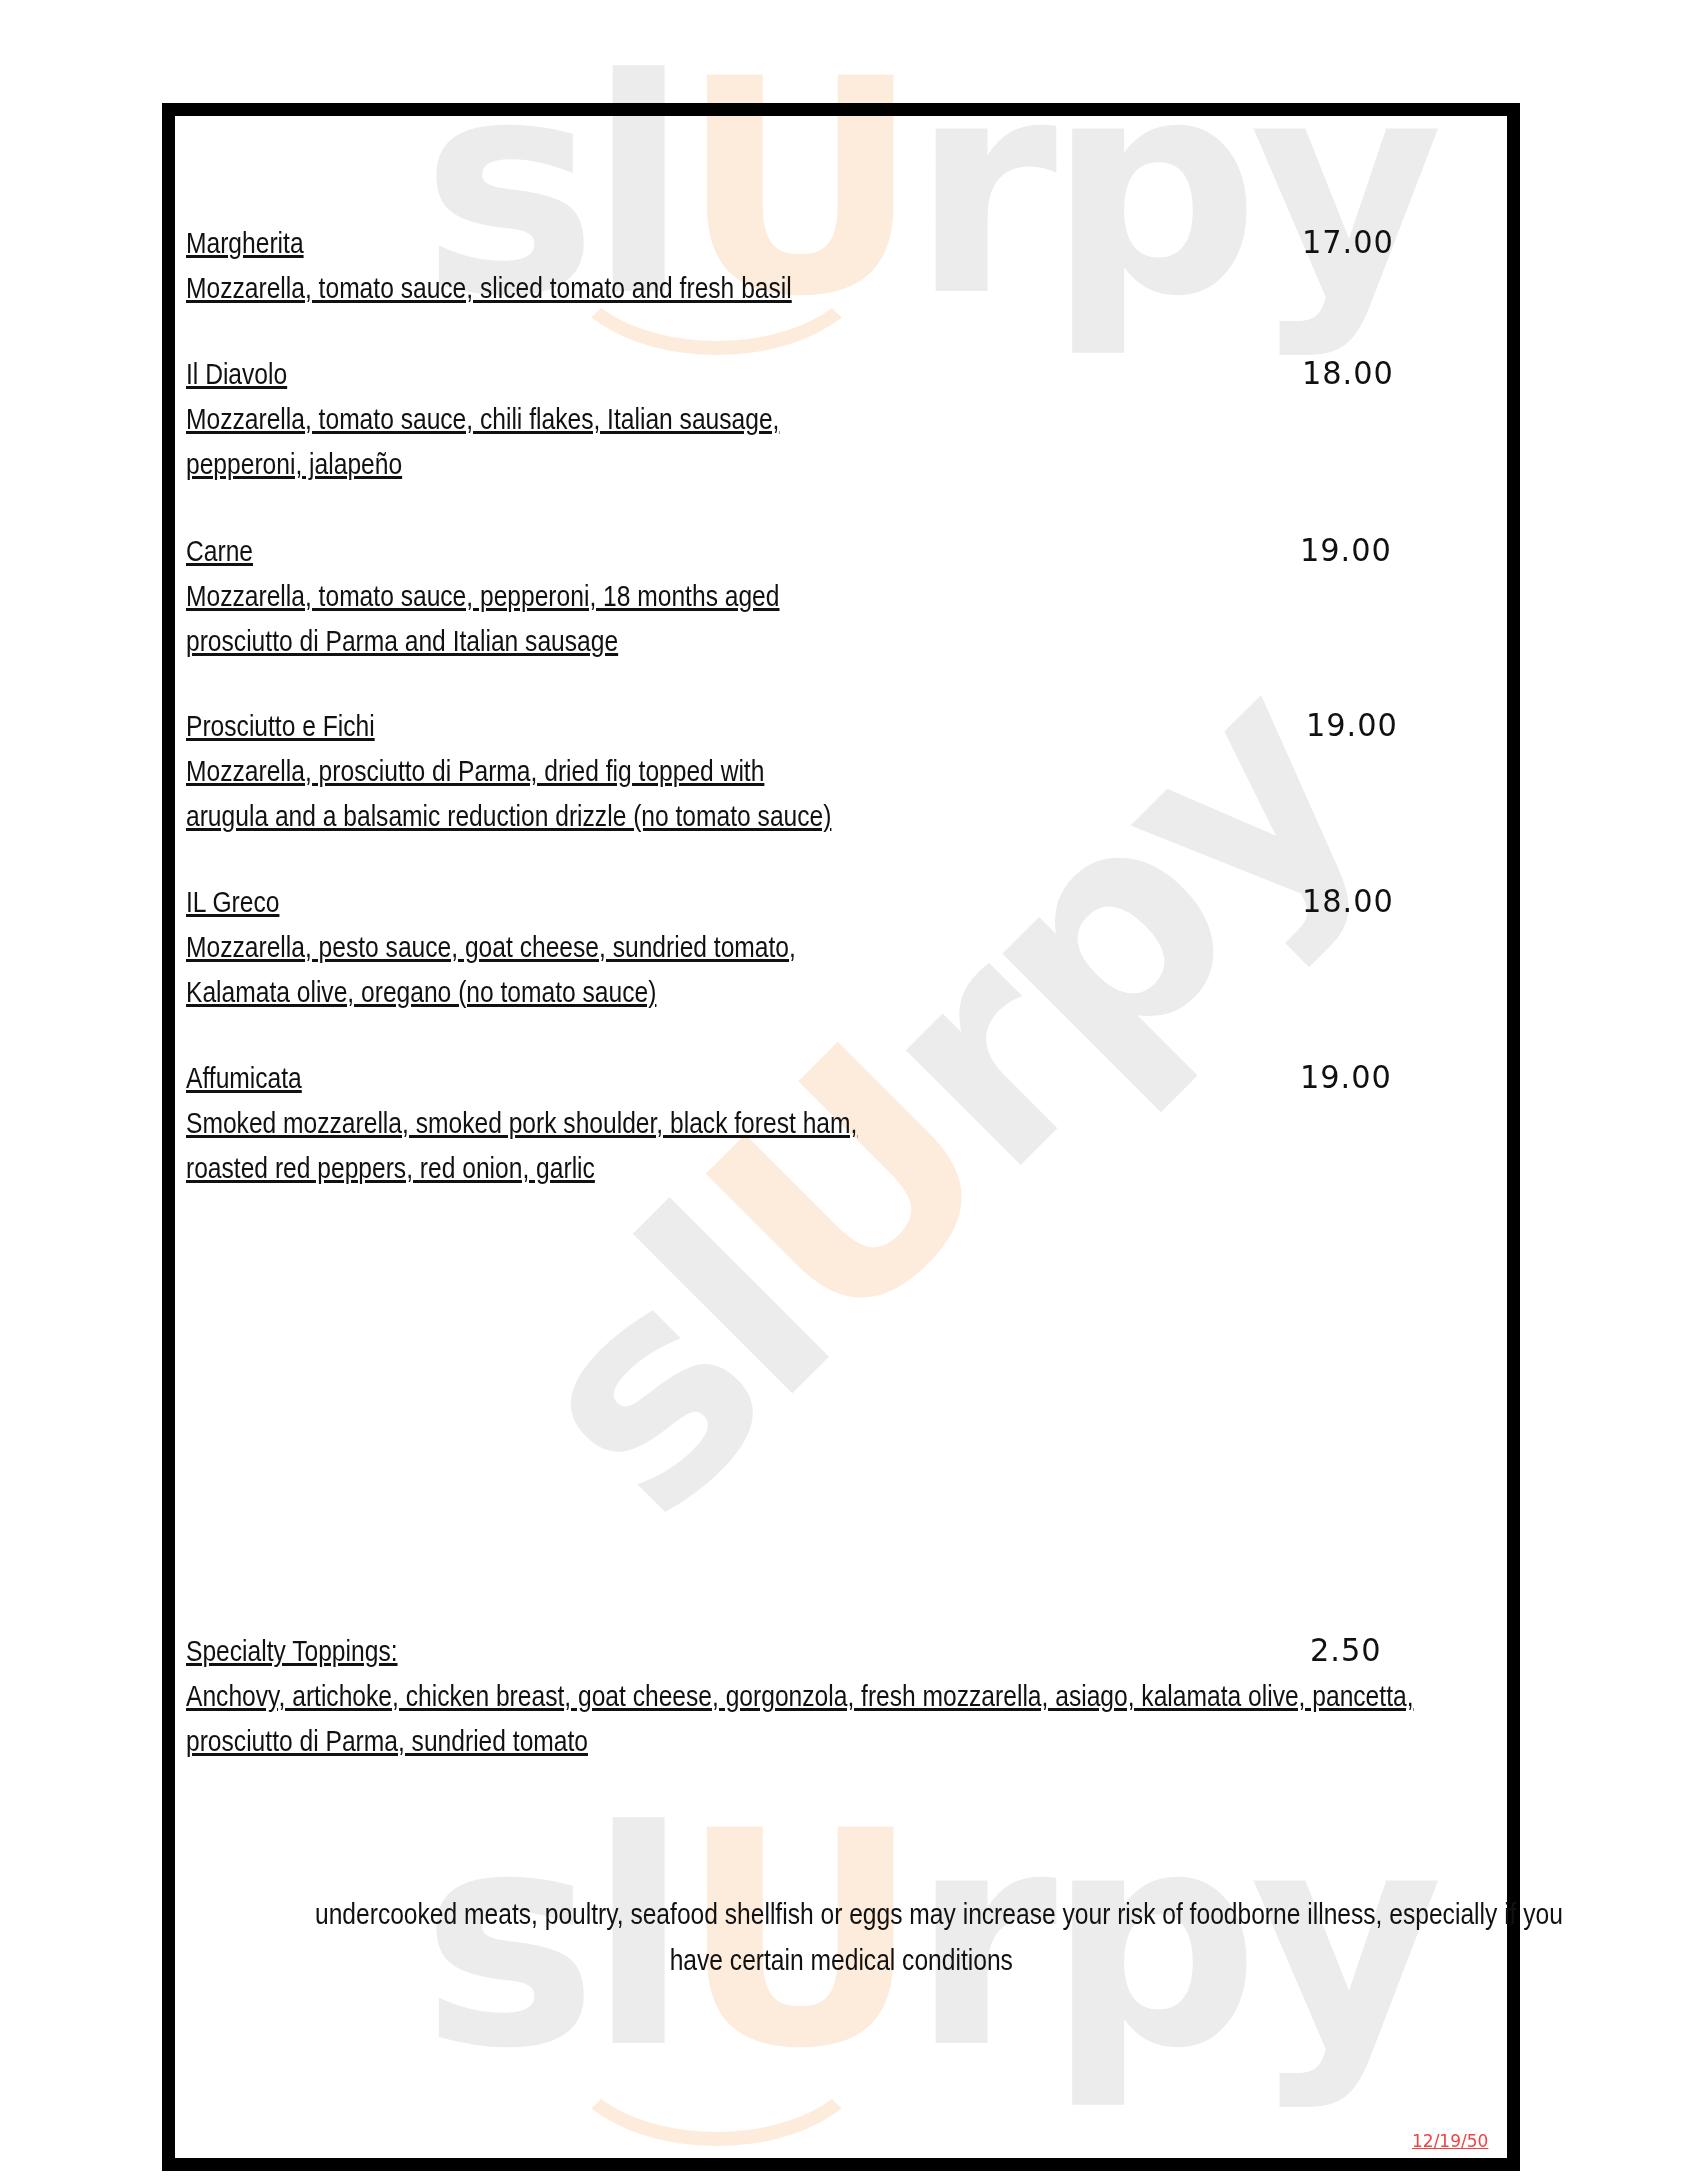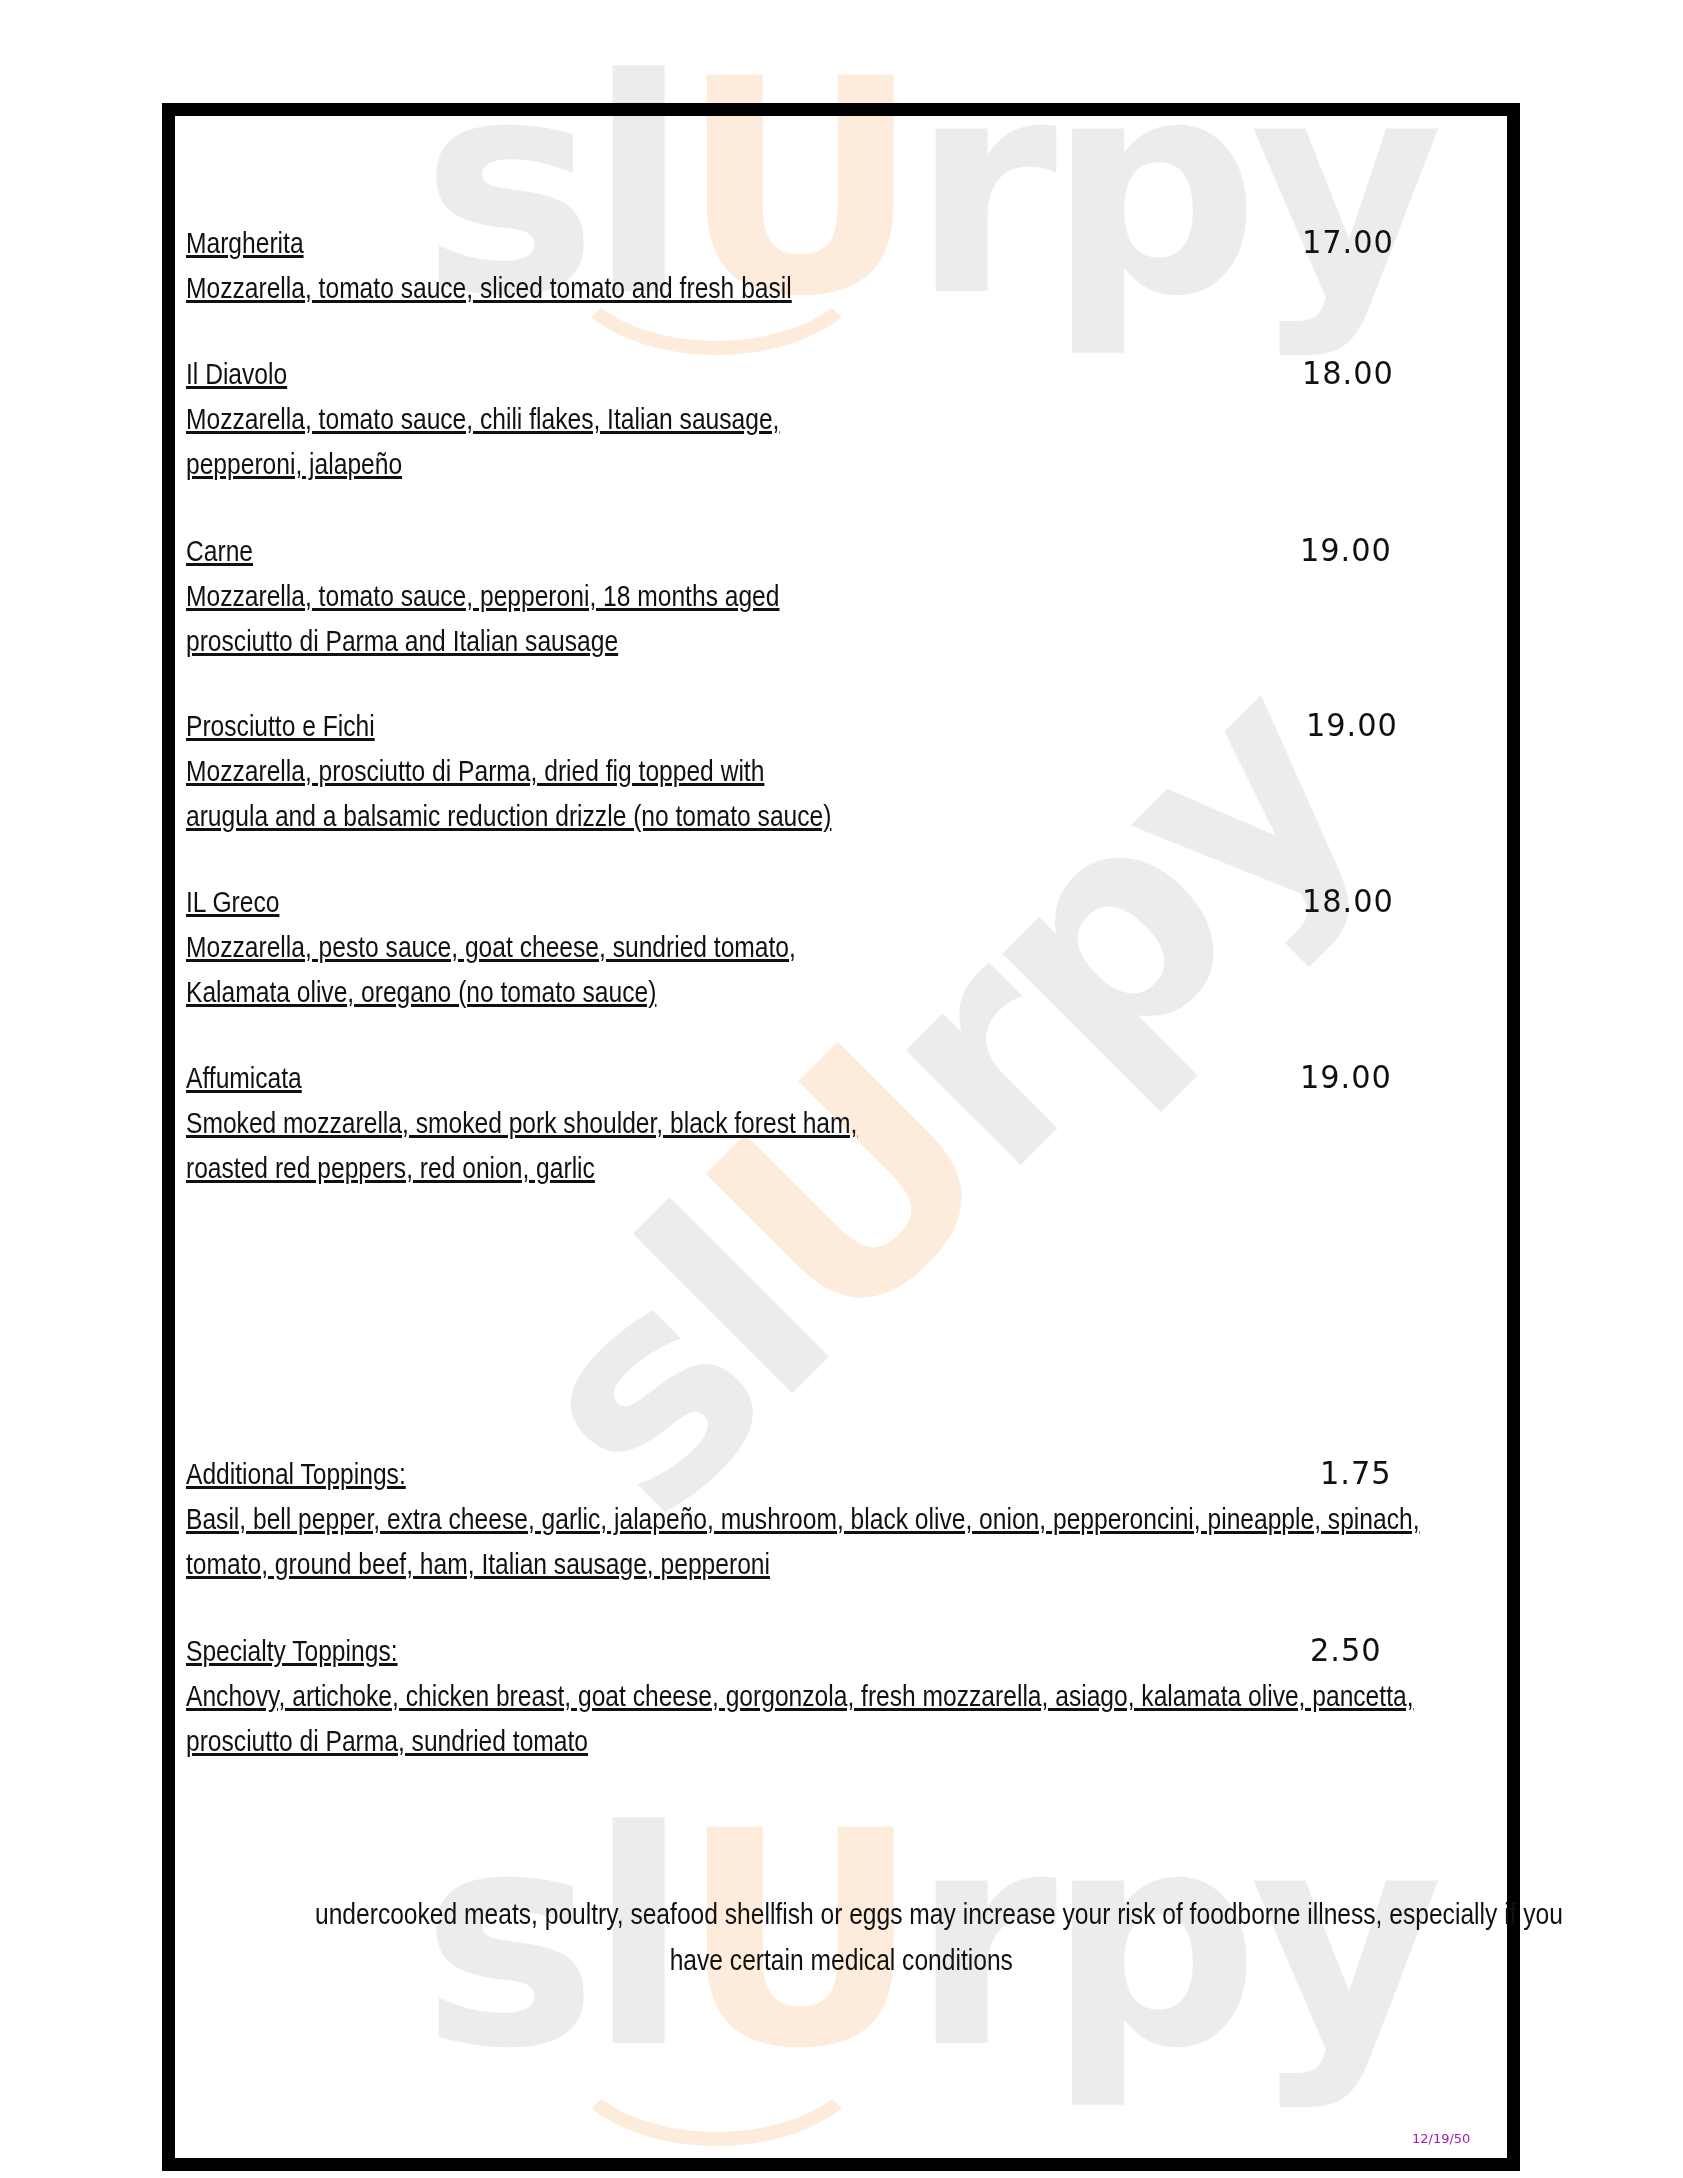--- a/index.html
+++ b/index.html
@@ -112,22 +112,23 @@
   .note span {
     display: inline-block;
     transform: scaleX(0.82);
     white-space: nowrap;
   }
   .date {
     position: absolute;
     left: 1412px;
     top: 2131px;
     font-family: "DejaVu Sans", sans-serif;
-    font-size: 13px;
-    color: #a21caf;
+    font-size: 17px;
+    color: #ef4444;
+    text-decoration: underline;
   }
 </style>
 </head>
 <body>
 
 <div class="watermark wm-top">
   <span class="grey">sl</span><span class="orange">U</span><span class="grey">rpy</span>
 </div>
 <div class="wm-swoosh" style="left:554px; top:149px; width:297px; height:178px;"></div>
 
@@ -180,26 +181,20 @@
   </div>
 
   <div class="item" style="top:1055px;">
     <div class="line">Affumicata</div>
     <div class="line">Smoked mozzarella, smoked pork shoulder, black forest ham,</div>
     <div class="line">roasted red peppers, red onion, garlic</div>
     <div class="price" style="left:1114px;">19.00</div>
   </div>
 
 
-  <div class="item" style="top:1451px;">
-    <div class="line">Additional Toppings:</div>
-    <div class="line">Basil, bell pepper, extra cheese, garlic, jalapeño, mushroom, black olive, onion, pepperoncini, pineapple, spinach,</div>
-    <div class="line">tomato, ground beef, ham, Italian sausage, pepperoni</div>
-    <div class="price" style="left:1134px;">1.75</div>
-  </div>
 
   <div class="item" style="top:1628px;">
     <div class="line">Specialty Toppings:</div>
     <div class="line">Anchovy, artichoke, chicken breast, goat cheese, gorgonzola, fresh mozzarella, asiago, kalamata olive, pancetta,</div>
     <div class="line">prosciutto di Parma, sundried tomato</div>
     <div class="price" style="left:1124px;">2.50</div>
   </div>
 
 
   <div class="note" style="top:1891px;">

